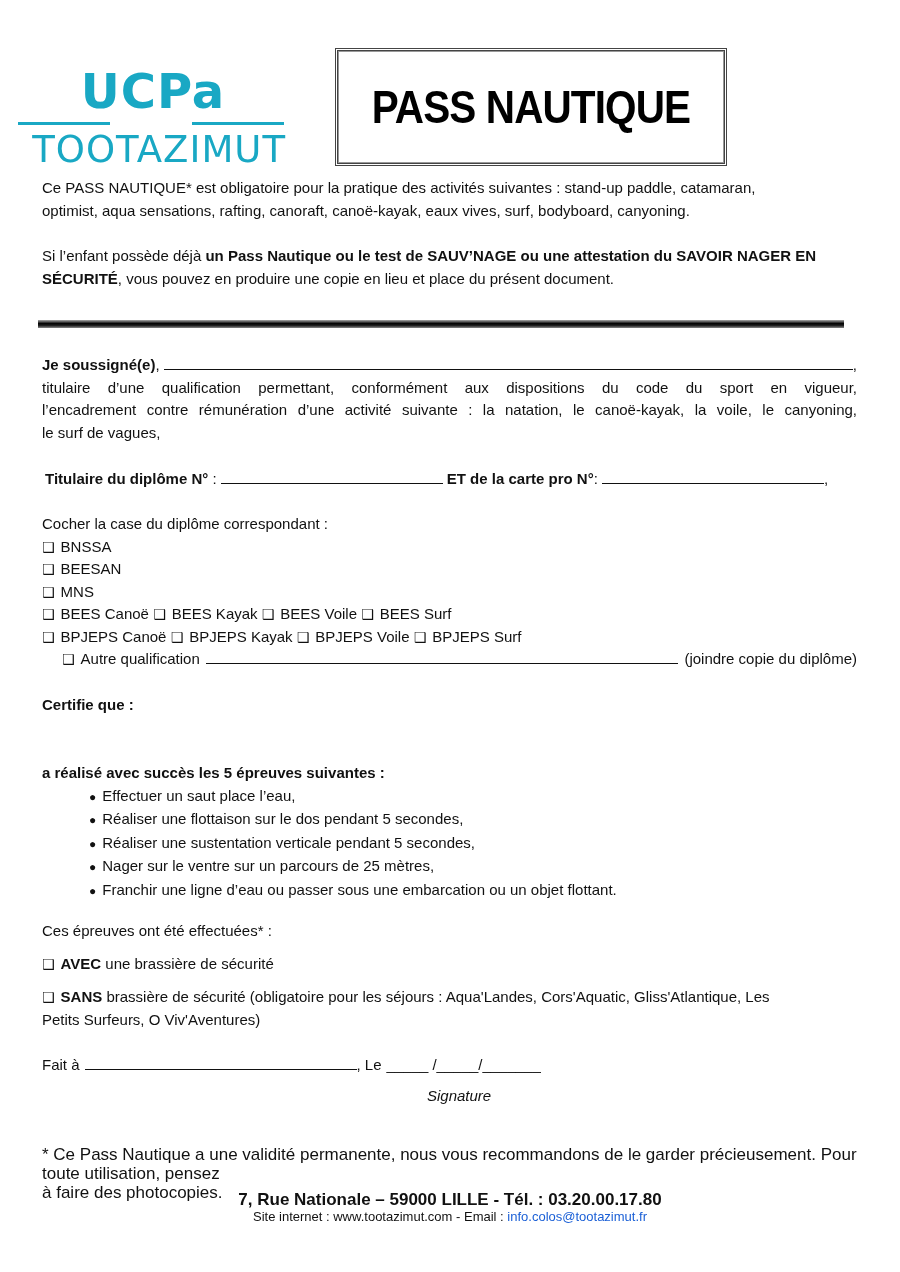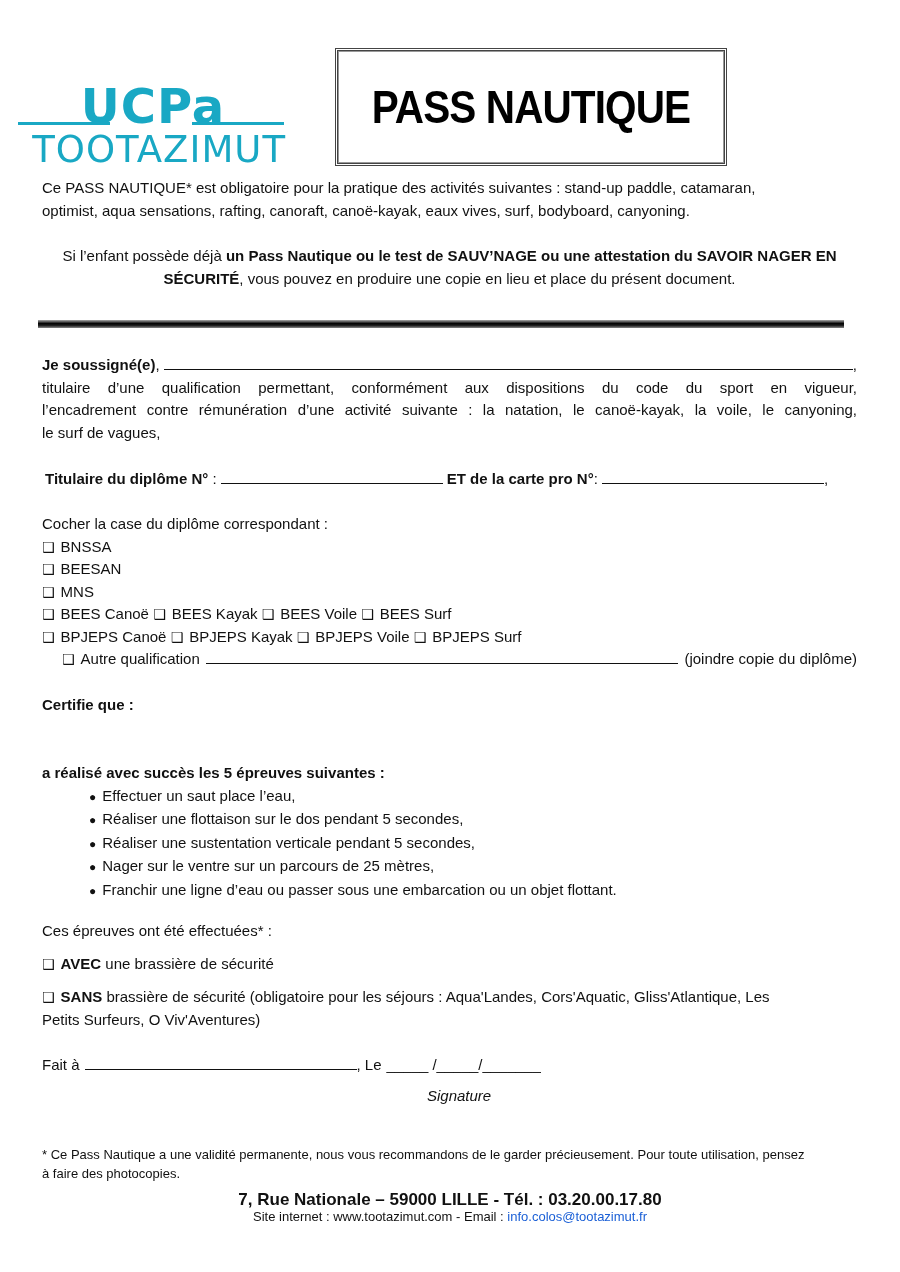--- a/index.html
+++ b/index.html
@@ -6,21 +6,21 @@
   body {
     width: 900px; height: 1272px; position: relative; overflow: hidden;
     font-family: "Liberation Sans", "DejaVu Sans", sans-serif;
     color: #111; font-size: 15px;
   }
   .abs { position: absolute; }
   
   .logo-ucpa {
     left: 68px; top: 66px; width: 170px; text-align: center;
     color: #19a8c4; font-weight: bold; font-size: 48px; letter-spacing: 1px;
-    font-family: "DejaVu Sans", sans-serif; line-height: 50px; margin-top: 15px;
+    font-family: "DejaVu Sans", sans-serif; line-height: 50px;
   }
   .logo-line { height: 3px; background: #19a8c4; top: 122px; }
   .logo-toot {
     left: 16px; top: 128px; width: 270px; text-align: right;
     color: #19a8c4; font-size: 37px; letter-spacing: 1px; line-height: 44px;
     font-family: "DejaVu Sans", sans-serif;
   }
   
   .title-box {
     left: 335px; top: 48px; width: 392px; height: 118px;
@@ -55,21 +55,21 @@
 <div class="abs logo-toot">TOOTAZIMUT</div>
 
 <div class="abs title-box">
   <span class="title-text">PASS NAUTIQUE</span>
 </div>
 
 <div class="abs p" style="top:177px;">
   <div>Ce PASS NAUTIQUE* est obligatoire pour la pratique des activités suivantes : stand-up paddle, catamaran,</div>
   <div>optimist, aqua sensations, rafting, canoraft, canoë-kayak, eaux vives, surf, bodyboard, canyoning.</div>
 </div>
-<div class="abs p" style="top:245px;text-align:center;">
+<div class="abs p" style="top:245px;">
   <div><span>Si l’enfant possède déjà </span><b>un Pass Nautique ou le test de SAUV’NAGE ou une attestation du SAVOIR NAGER EN</b></div>
   <div><b>SÉCURITÉ</b><span>, vous pouvez en produire une copie en lieu et place du présent document.</span></div>
 </div>
 
 <div class="abs rule"></div>
 
 <div class="abs p" style="top:354px;">
   <div style="display:flex;align-items:baseline;">
     <b>Je soussigné(e)</b>
       <span>,&nbsp;</span>
@@ -141,20 +141,20 @@
 </div>
 
 <div class="abs p" style="top:1054px;display:flex;align-items:baseline;">
   <span>Fait à</span>
   <span class="blank" style="width:272px;margin-left:5px;"></span>
   <span>, Le</span>
   <span style="margin-left:5px;">_____ /_____/_______</span>
 </div>
 <div class="abs" style="left:427px;top:1087px;font-style:italic;">Signature</div>
 
-<div class="abs p" style="top:1145px;font-size:13px;line-height:19px;width:815px;">
+<div class="abs p" style="top:1145px;font-size:17px;line-height:19px;width:815px;">
   <div>* Ce Pass Nautique a une validité permanente, nous vous recommandons de le garder précieusement. Pour toute utilisation, pensez</div>
   <div>à faire des photocopies.</div>
 </div>
 <div class="abs center" style="top:1190px;font-size:17px;font-weight:bold;">7, Rue Nationale – 59000 LILLE - Tél. : 03.20.00.17.80</div>
 <div class="abs center" style="top:1209px;font-size:13px;">
   <span>Site internet : www.tootazimut.com - Email : </span><span class="link">info.colos@tootazimut.fr</span>
 </div>
 
 </body></html>

